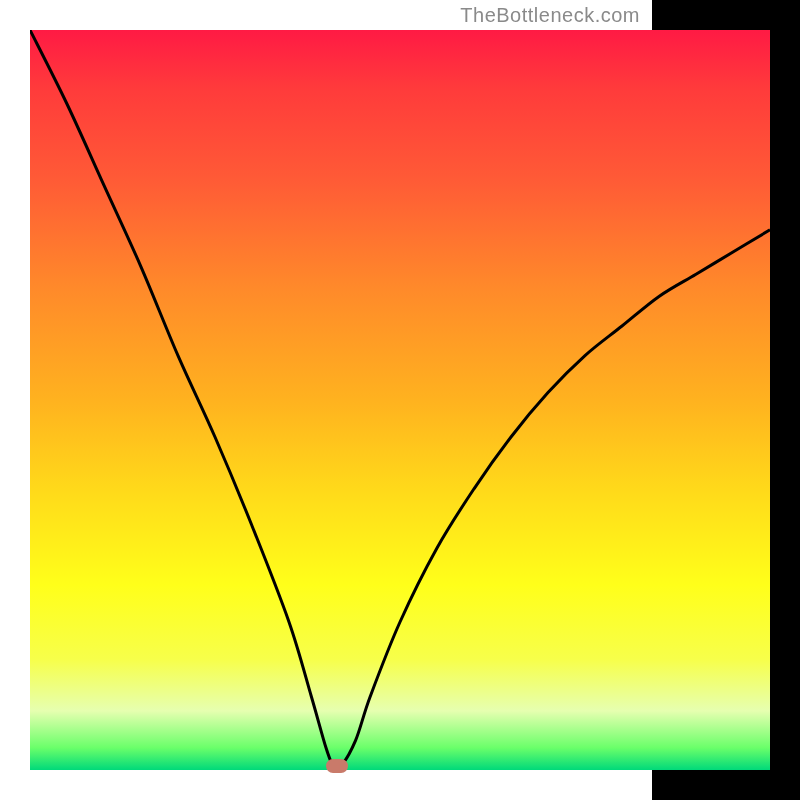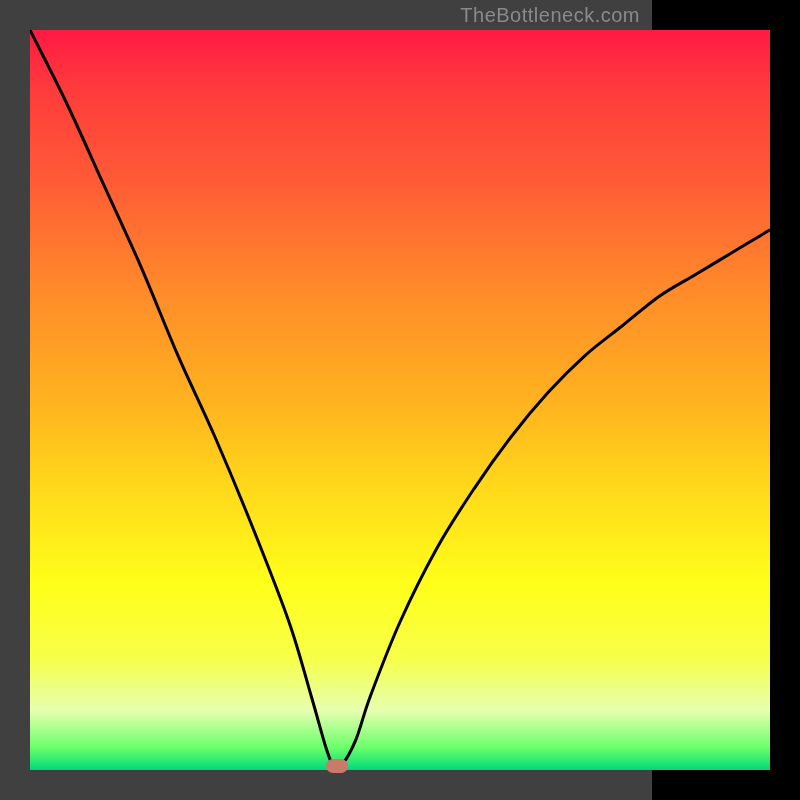--- a/index.html
+++ b/index.html
@@ -10,21 +10,21 @@
     background: #000;
     overflow: hidden;
     font-family: Arial, Helvetica, sans-serif;
   }
   .frame {
     position: absolute;
     top: 0;
     left: 0;
     width: 652px;
     height: 800px;
-    background: #404040;
+    background: #ffffff;
   }
   .plot-area {
     position: absolute;
     top: 30px;
     left: 30px;
     width: 740px;
     height: 740px;
     background: linear-gradient(
       to bottom,
       #ff1a44 0%,

